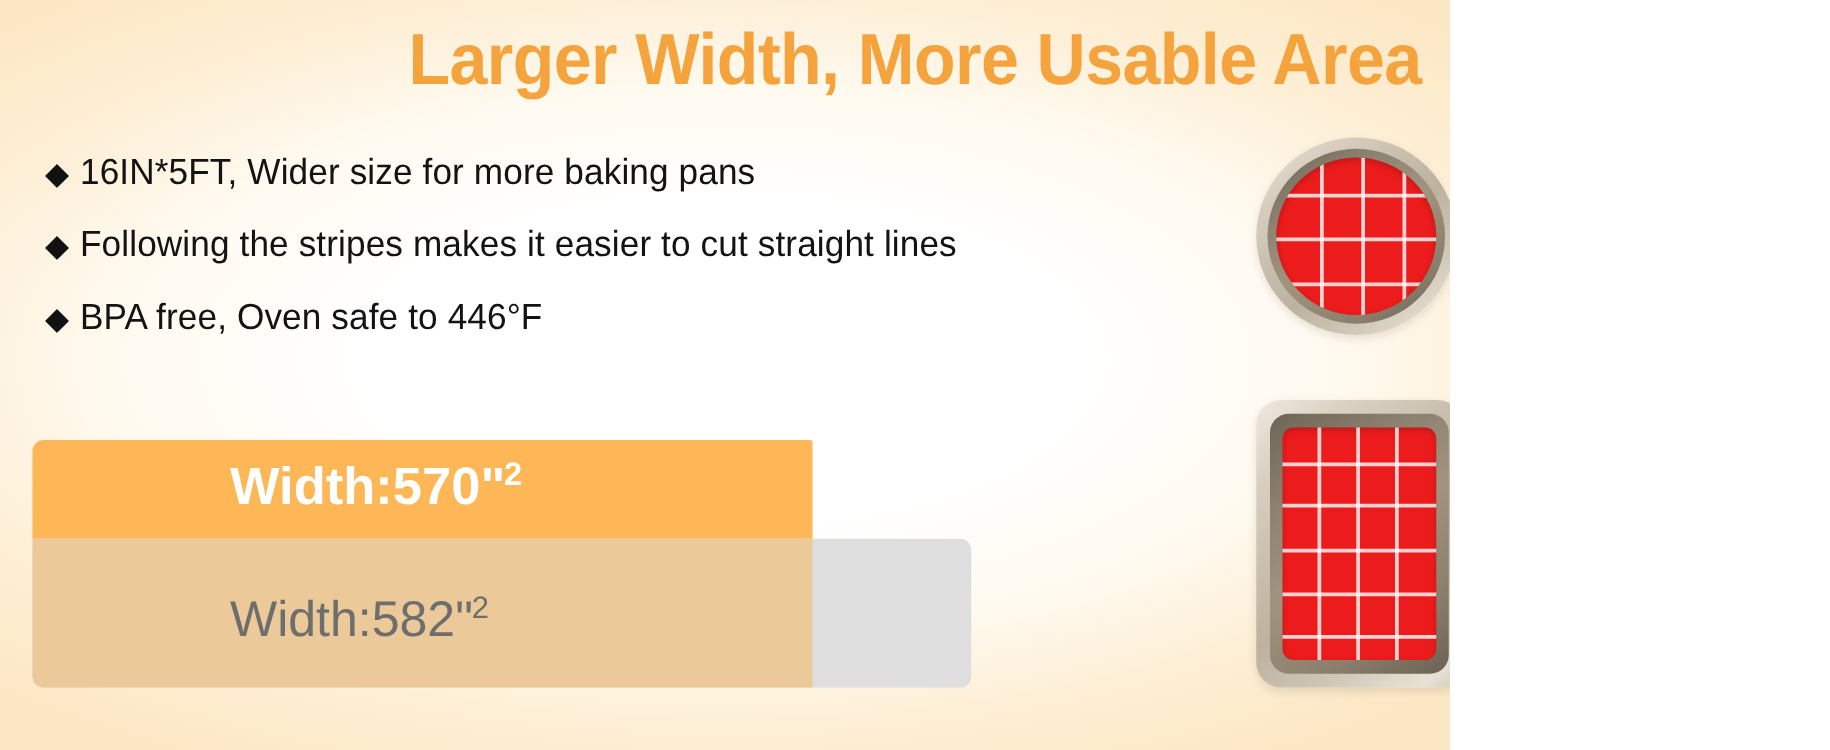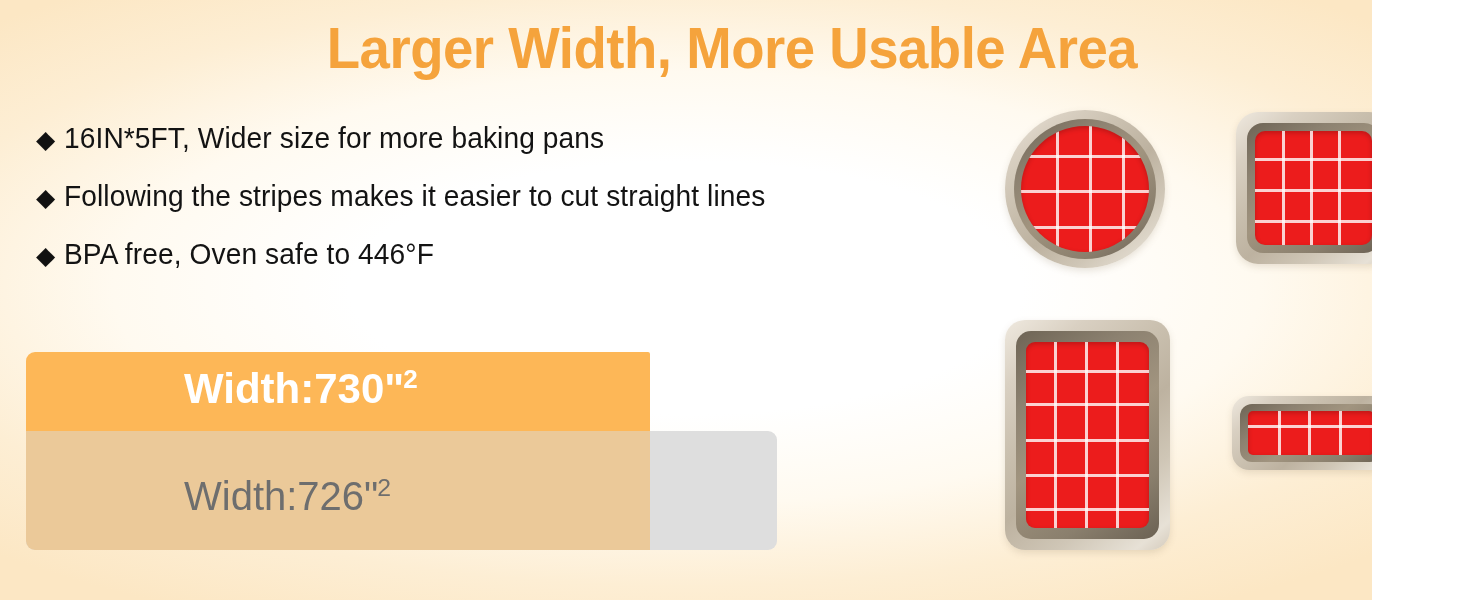--- a/index.html
+++ b/index.html
@@ -8,21 +8,21 @@
   }
   body {
     width: 1464px;
     height: 600px;
     overflow: hidden;
     font-family: "Liberation Sans", sans-serif;
   }
 
   #page {
     position: relative;
-    width: 1372px;
+    width: 1160px;
     height: 600px;
     background:
       radial-gradient(ellipse 72% 62% at 50% 48%,
         #ffffff 0%,
         #ffffff 34%,
         #fffaf0 58%,
         #fdeed4 80%,
         #fce7c4 100%);
     overflow: hidden;
   }
@@ -237,27 +237,27 @@
     </div>
 
   </div>
 
   <div id="bars">
 
     <div id="others-track" class="bar-track"></div>
 
     <div id="ours-bar">
       <div id="ours-label" class="bar-label">
-        <span>Width:</span><span>730</span><span class="unit-in">"</span><span class="unit-sq">2</span>
+        <span>Width:</span><span>570</span><span class="unit-in">"</span><span class="unit-sq">2</span>
       </div>
     </div>
 
     <div id="others-bar">
       <div id="others-label" class="bar-label">
-        <span>Width:</span><span>726</span><span class="unit-in">"</span><span class="unit-sq">2</span>
+        <span>Width:</span><span>582</span><span class="unit-in">"</span><span class="unit-sq">2</span>
       </div>
     </div>
 
   </div>
 
   <div class="pan" id="pan-round">
     <div class="pan-body"></div>
     <div class="pan-inner-wall"></div>
     <div class="pan-liner">
       <div class="grid-line-v" style="left:27%"></div>

